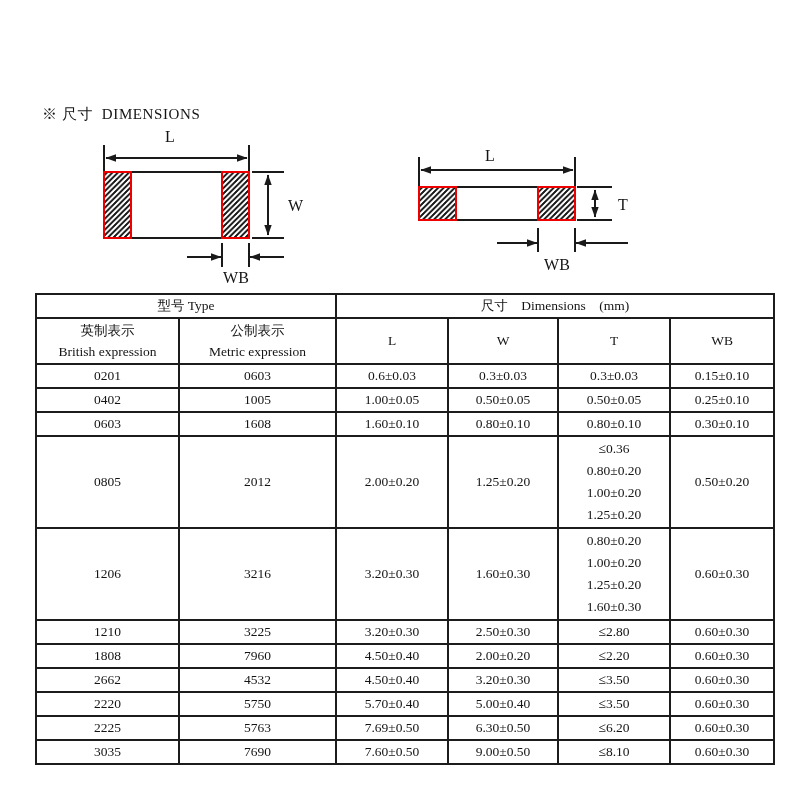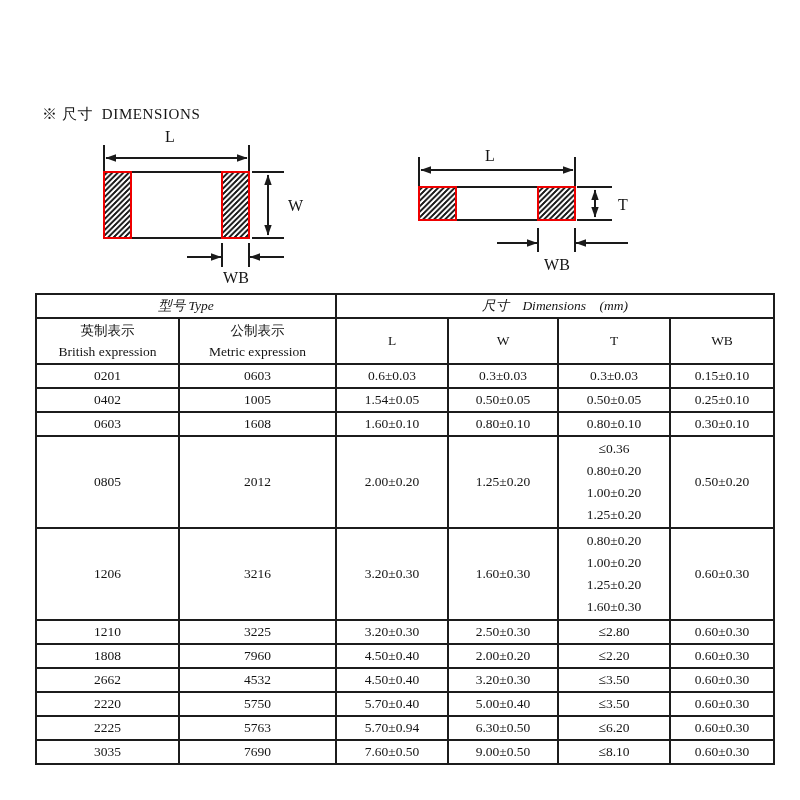--- a/index.html
+++ b/index.html
@@ -39,21 +39,21 @@
     font-size: 13.5px;
   }
   table.dims th, table.dims td {
     border: 2px solid #1c1c1c;
     padding: 1px 2px;
     font-weight: normal;
     vertical-align: middle;
     line-height: 20px;
     overflow: hidden;
   }
-  tr.h-group { height: 16px; font-style: italic; }
+  tr.h-group { height: 16px; }
   tr.h-group th { white-space: pre; }
   tr.h-cols  { height: 45px; font-family: Liberation Serif, serif; }
   tr.h-cols th div { line-height: 21px; }
   tbody tr { height: 23px; }
   td .tline { line-height: 22px; }
 </style>
 </head>
 <body>
 
 <div class="page">
@@ -153,21 +153,21 @@
           <td>0201</td>
           <td>0603</td>
           <td>0.6±0.03</td>
           <td>0.3±0.03</td>
           <td>0.3±0.03</td>
           <td>0.15±0.10</td>
         </tr>
         <tr>
           <td>0402</td>
           <td>1005</td>
-          <td>1.54±0.05</td>
+          <td>1.00±0.05</td>
           <td>0.50±0.05</td>
           <td>0.50±0.05</td>
           <td>0.25±0.10</td>
         </tr>
         <tr>
           <td>0603</td>
           <td>1608</td>
           <td>1.60±0.10</td>
           <td>0.80±0.10</td>
           <td>0.80±0.10</td>
@@ -227,21 +227,21 @@
           <td>2220</td>
           <td>5750</td>
           <td>5.70±0.40</td>
           <td>5.00±0.40</td>
           <td>≤3.50</td>
           <td>0.60±0.30</td>
         </tr>
         <tr>
           <td>2225</td>
           <td>5763</td>
-          <td>5.70±0.94</td>
+          <td>7.69±0.50</td>
           <td>6.30±0.50</td>
           <td>≤6.20</td>
           <td>0.60±0.30</td>
         </tr>
         <tr>
           <td>3035</td>
           <td>7690</td>
           <td>7.60±0.50</td>
           <td>9.00±0.50</td>
           <td>≤8.10</td>

